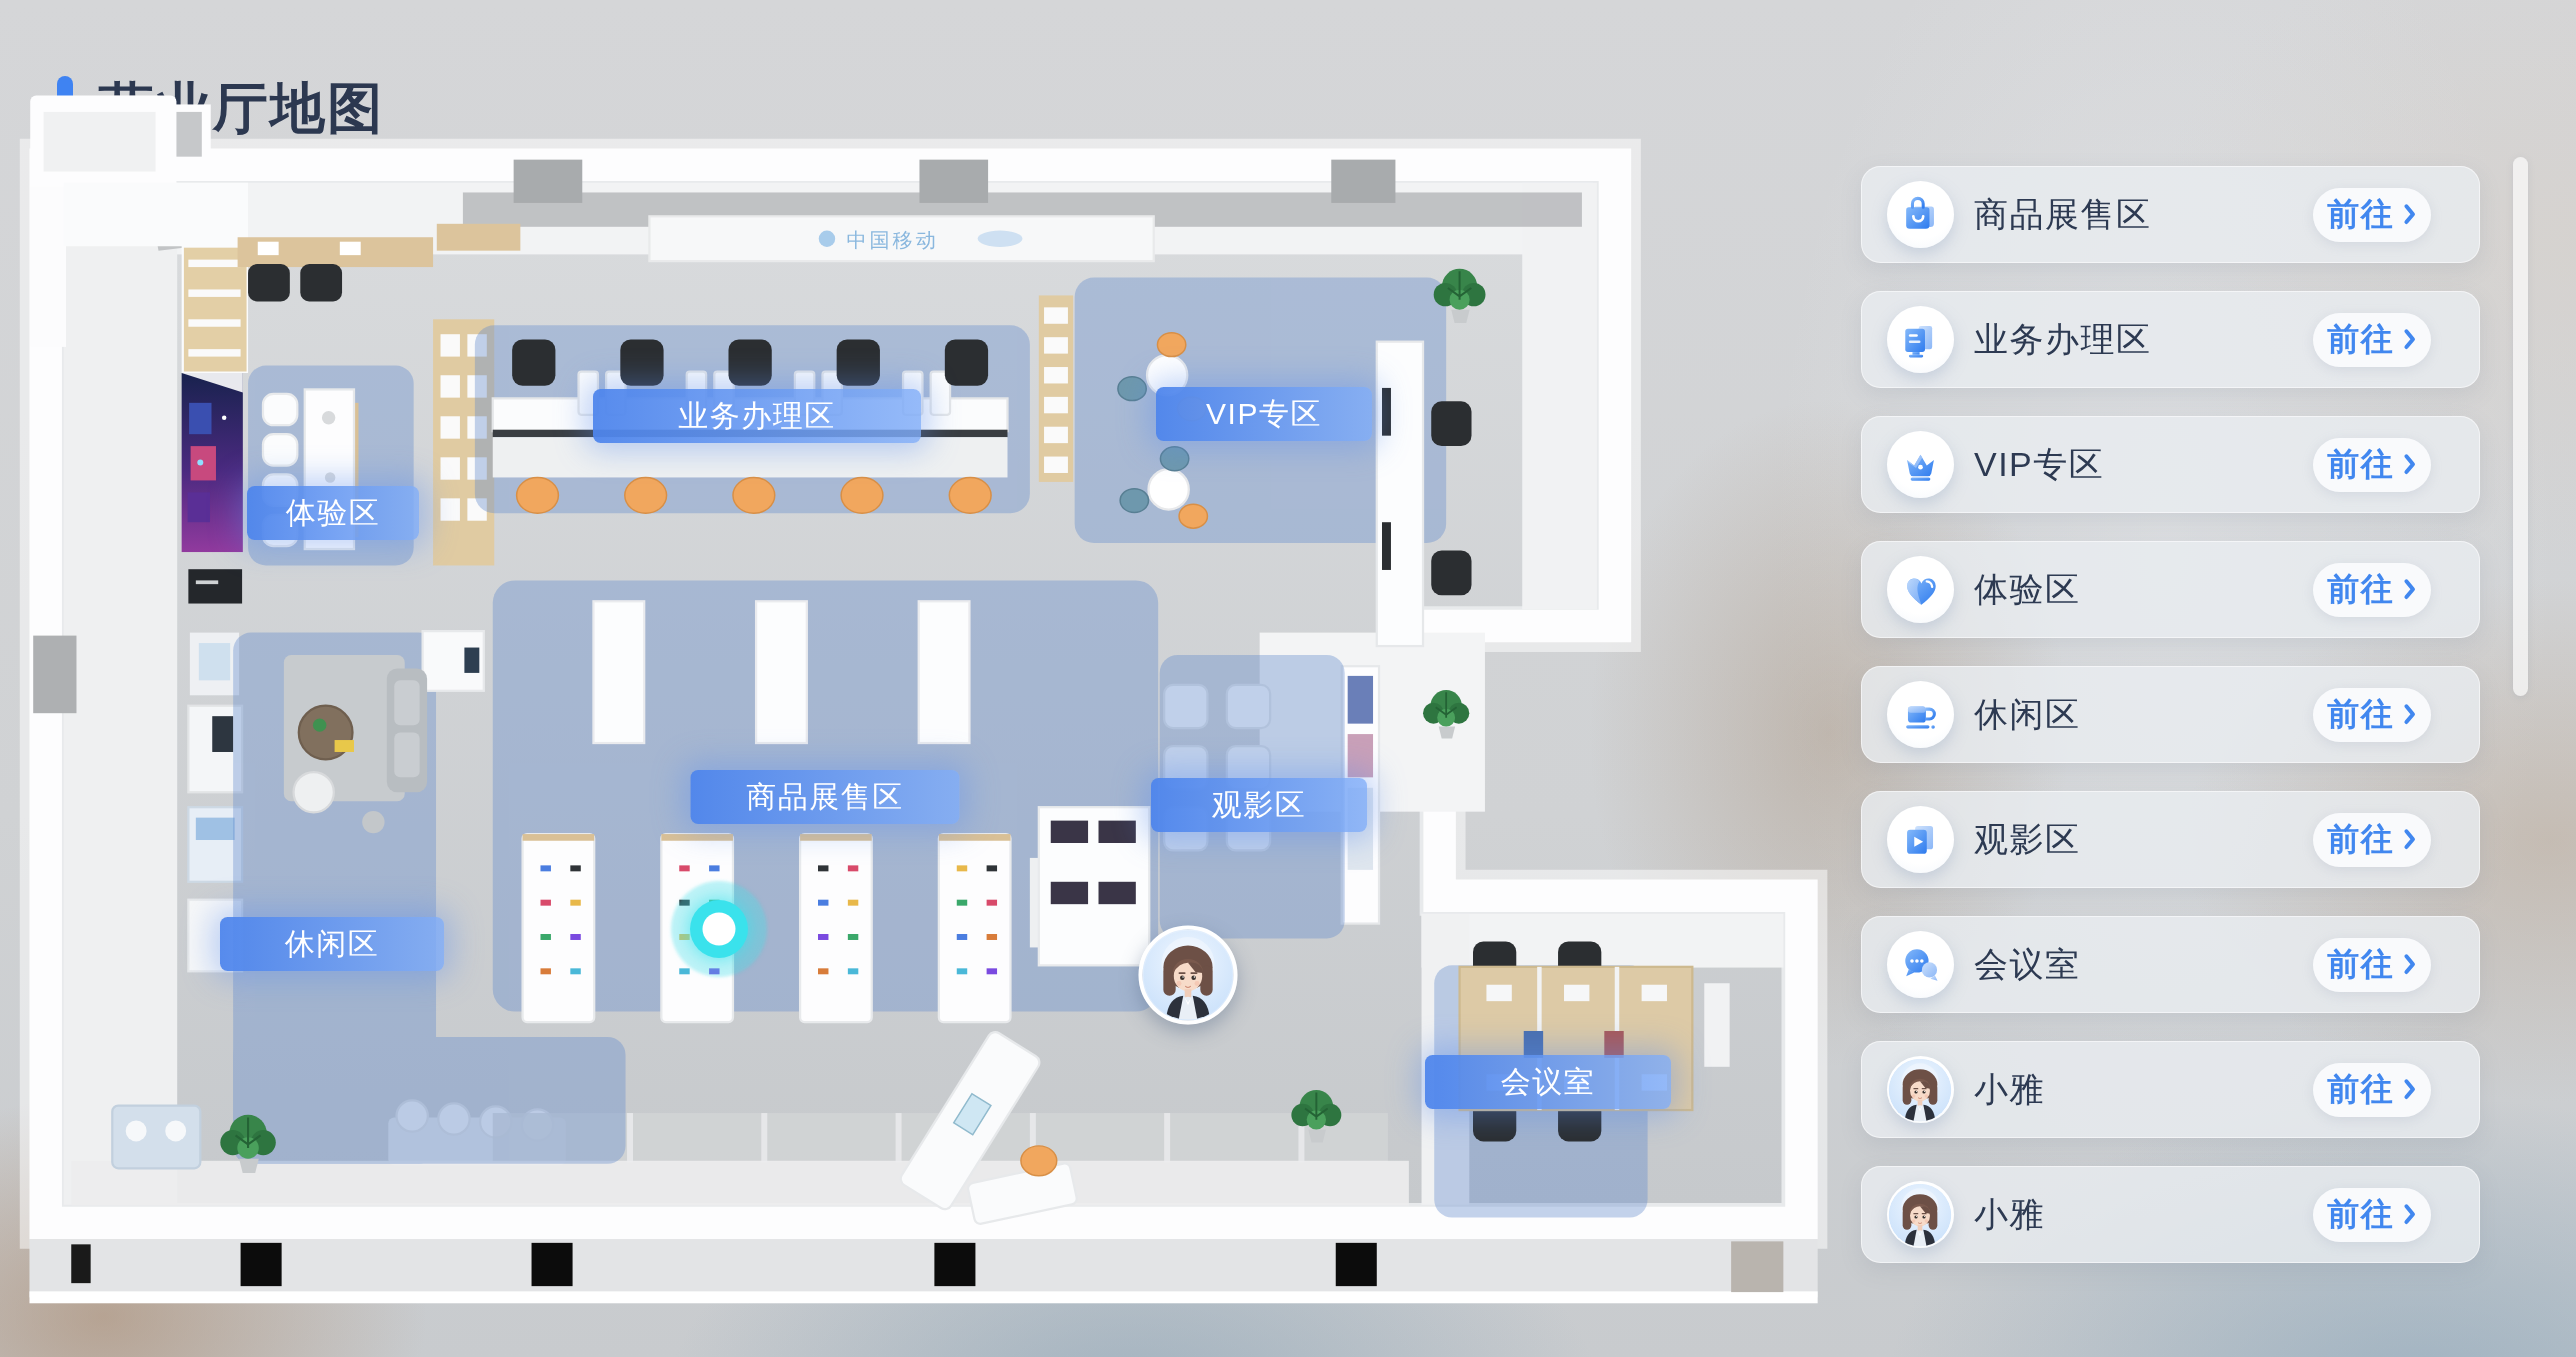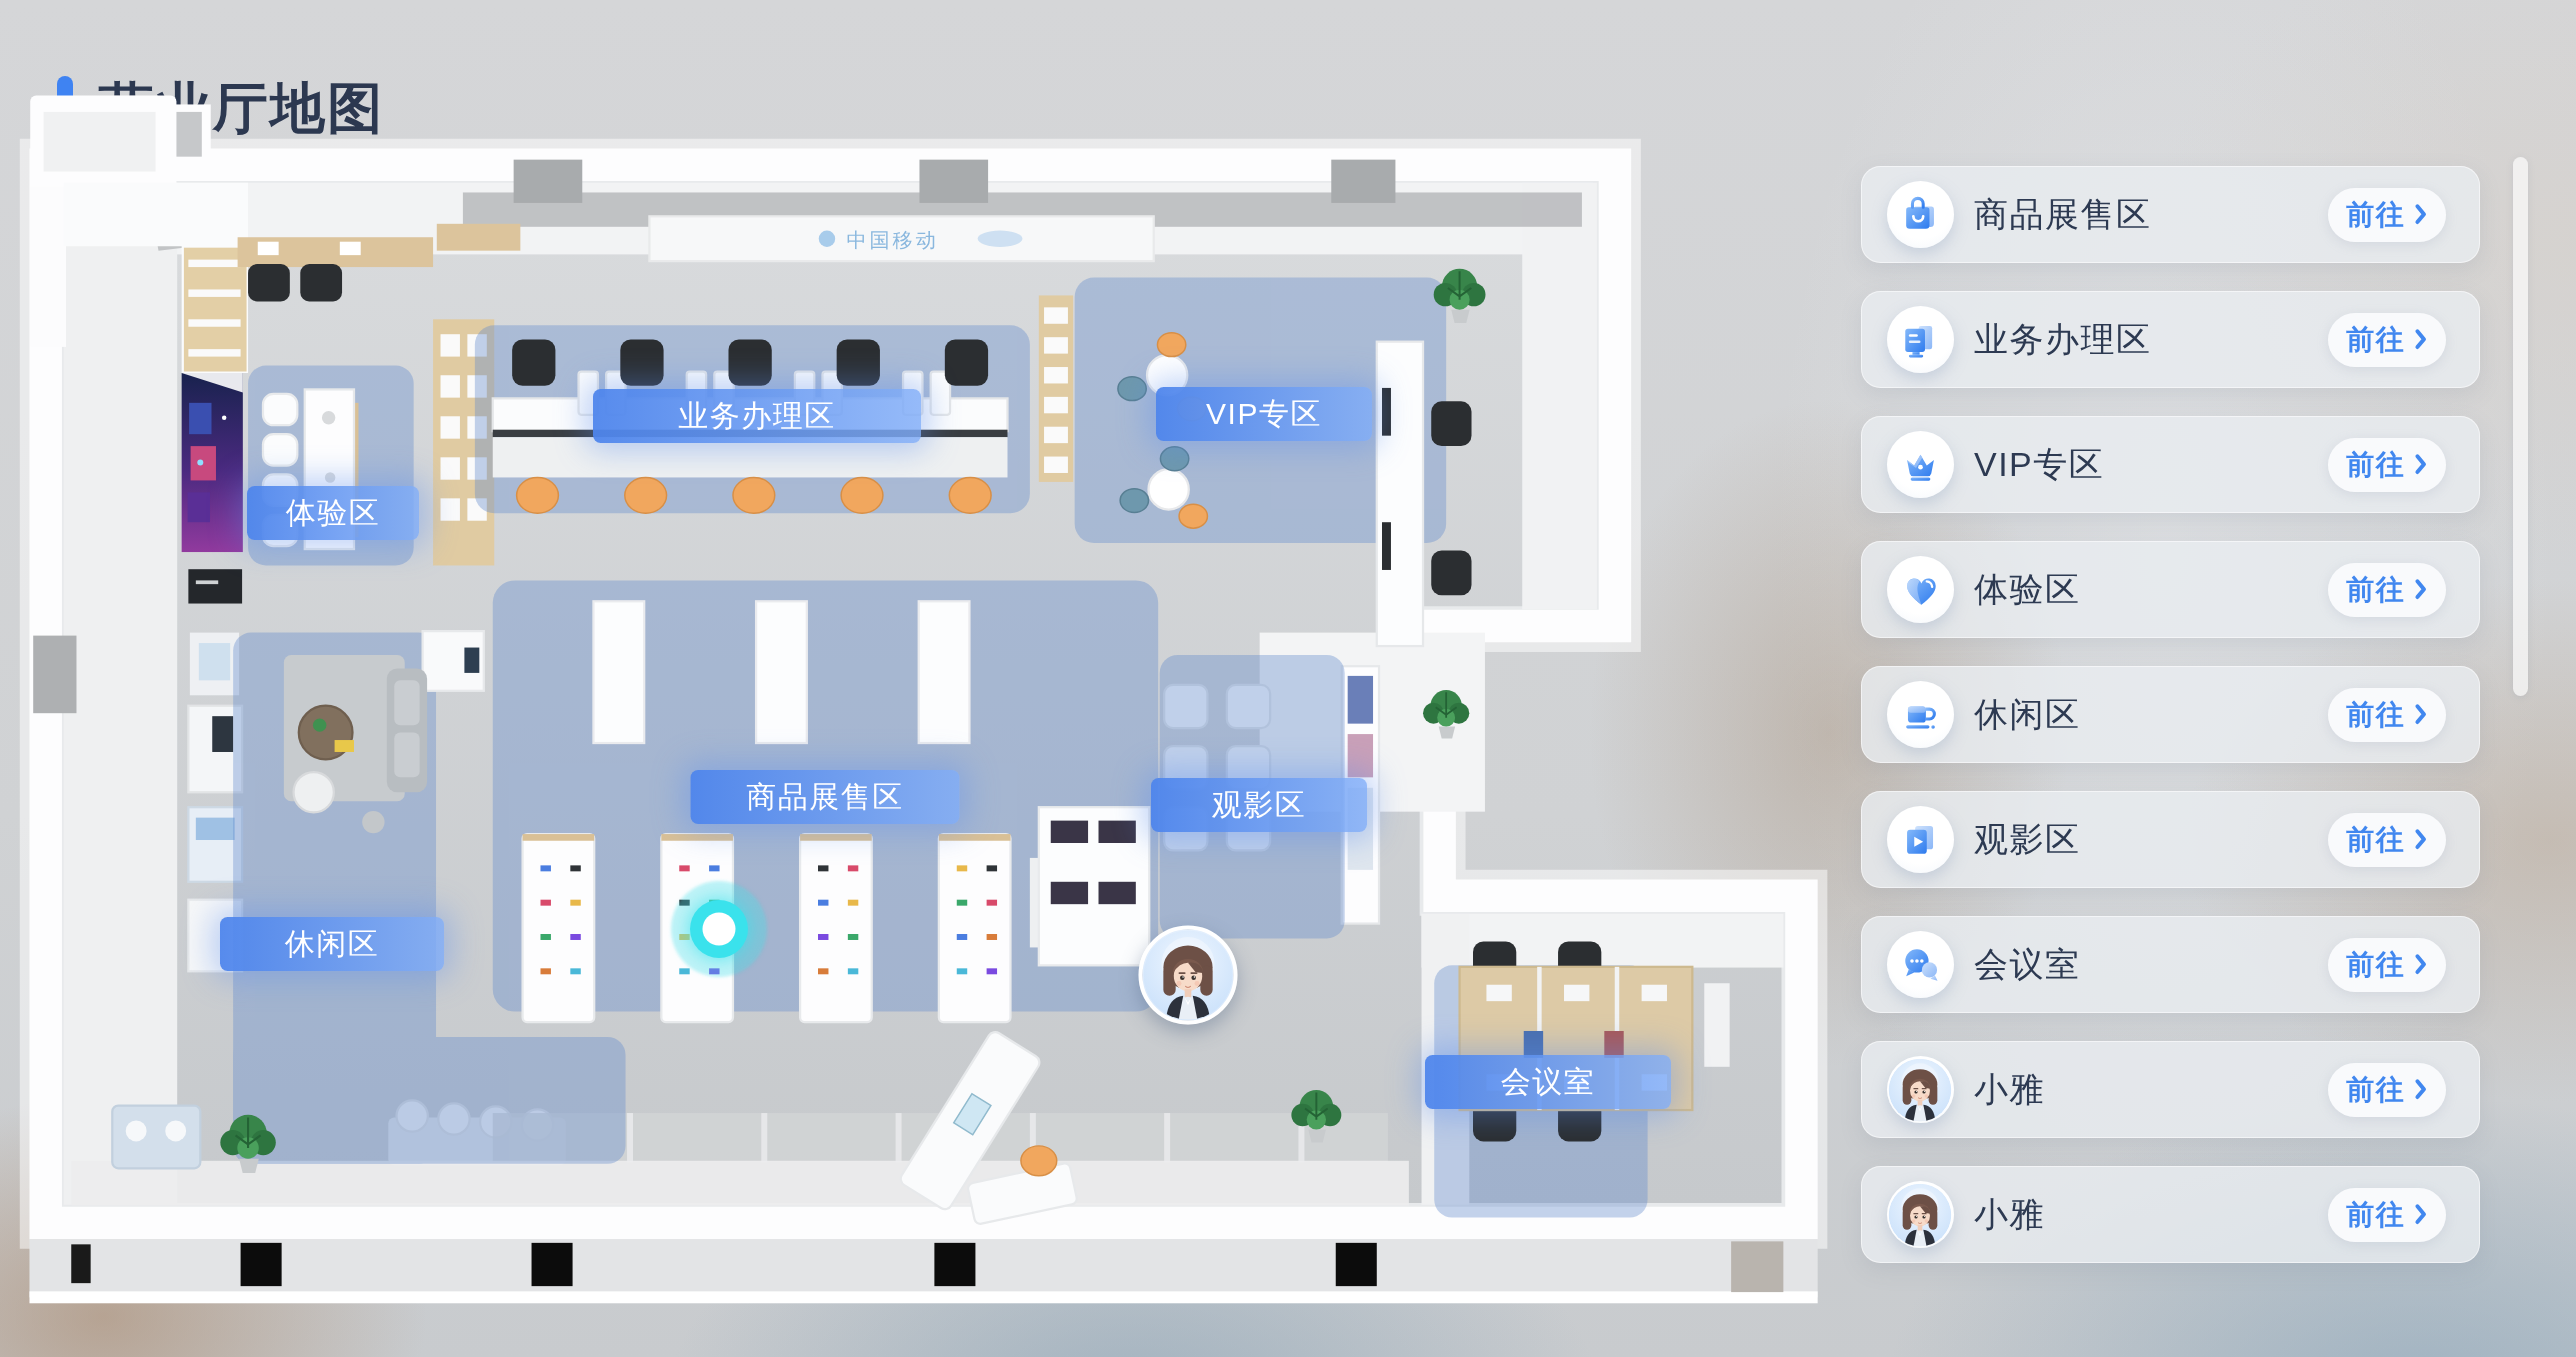--- a/index.html
+++ b/index.html
@@ -57,22 +57,22 @@
   .icon-circle{
     position:absolute;left:24.6px;width:67px;height:67px;border-radius:50%;
     background:radial-gradient(circle at 50% 38%, #ffffff 60%, #f2f6fb);
     box-shadow:0 6px 15px rgba(140,160,190,.35);
     display:flex;align-items:center;justify-content:center;overflow:hidden;
   }
   .icon-circle svg{width:43px;height:43px;display:block;}
   .icon-circle.is-avatar svg{width:64px;height:64px;}
   .card-label{position:absolute;left:112px;font-size:34px;font-weight:500;color:#2d3a52;letter-spacing:1.5px;}
   .go-btn{
-    position:absolute;right:33px;height:54px;min-width:118px;border:none;border-radius:27px;
-    background:rgba(250,251,253,.95);color:#4187ef;font-size:28px;font-weight:600;
+    position:absolute;right:48px;height:54px;min-width:118px;border:none;border-radius:27px;
+    background:rgba(250,251,253,.95);color:#4187ef;font-size:32px;font-weight:600;
     font-family:inherit;display:flex;align-items:center;justify-content:center;gap:9px;
     box-shadow:0 3px 12px rgba(150,160,180,.22);cursor:pointer;letter-spacing:1.5px;
   }
   .go-btn .chev{display:flex;align-items:center;}
   .scrollbar{
     position:absolute;left:2513px;top:157px;width:15px;height:539px;border-radius:7.5px;
     background:rgba(255,255,255,.66);box-shadow:0 1.5px 6px rgba(150,160,175,.25);
   }
   .hidden-defs{position:absolute;width:0;height:0;overflow:hidden;}
 </style>

